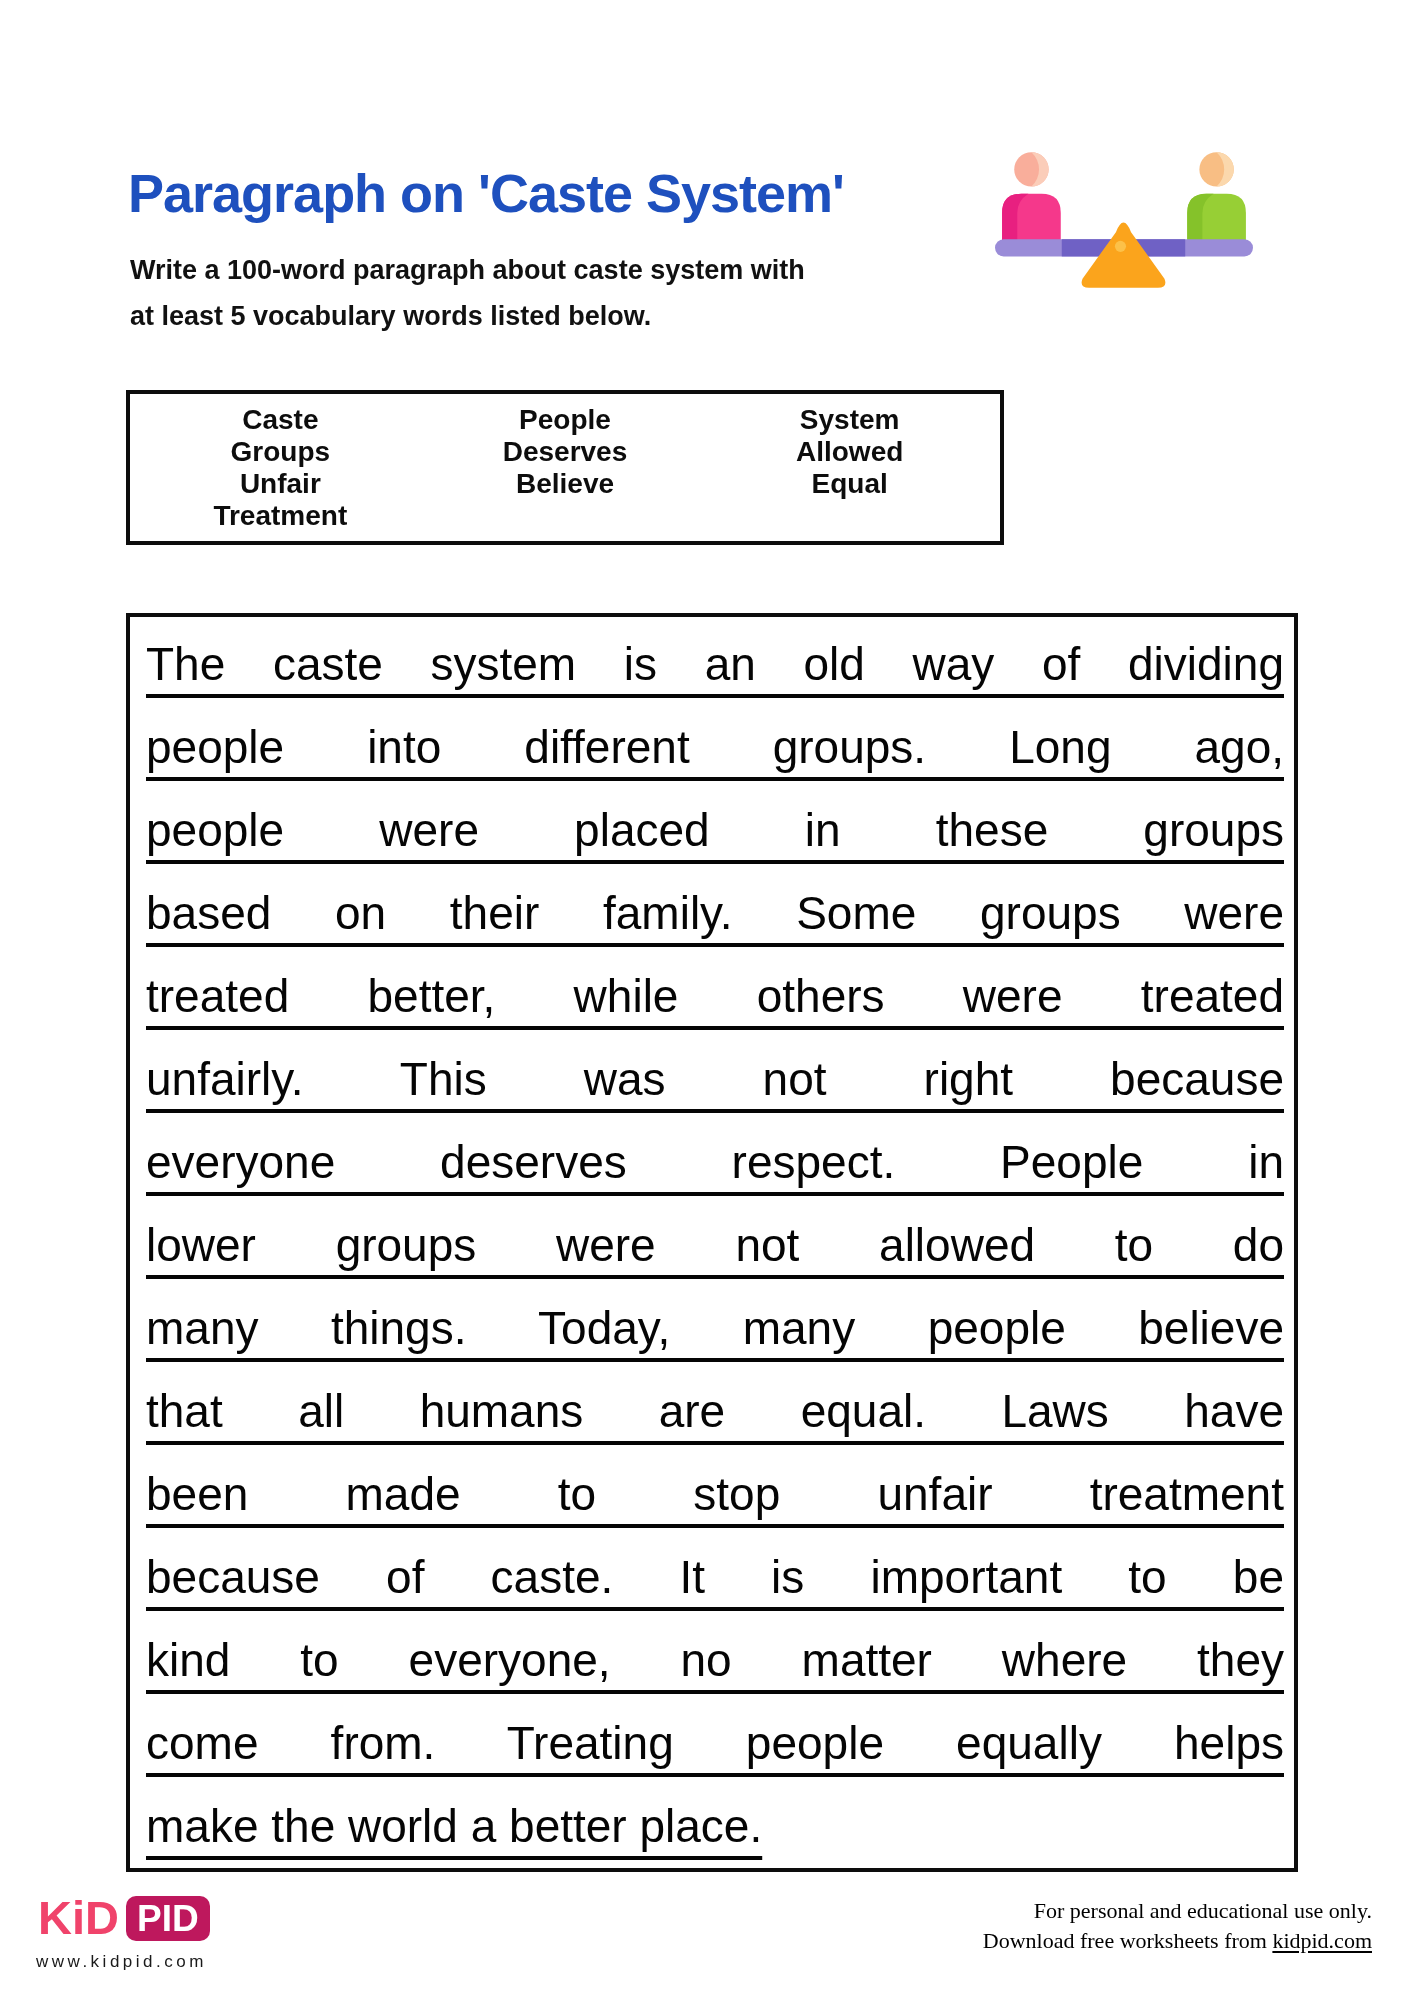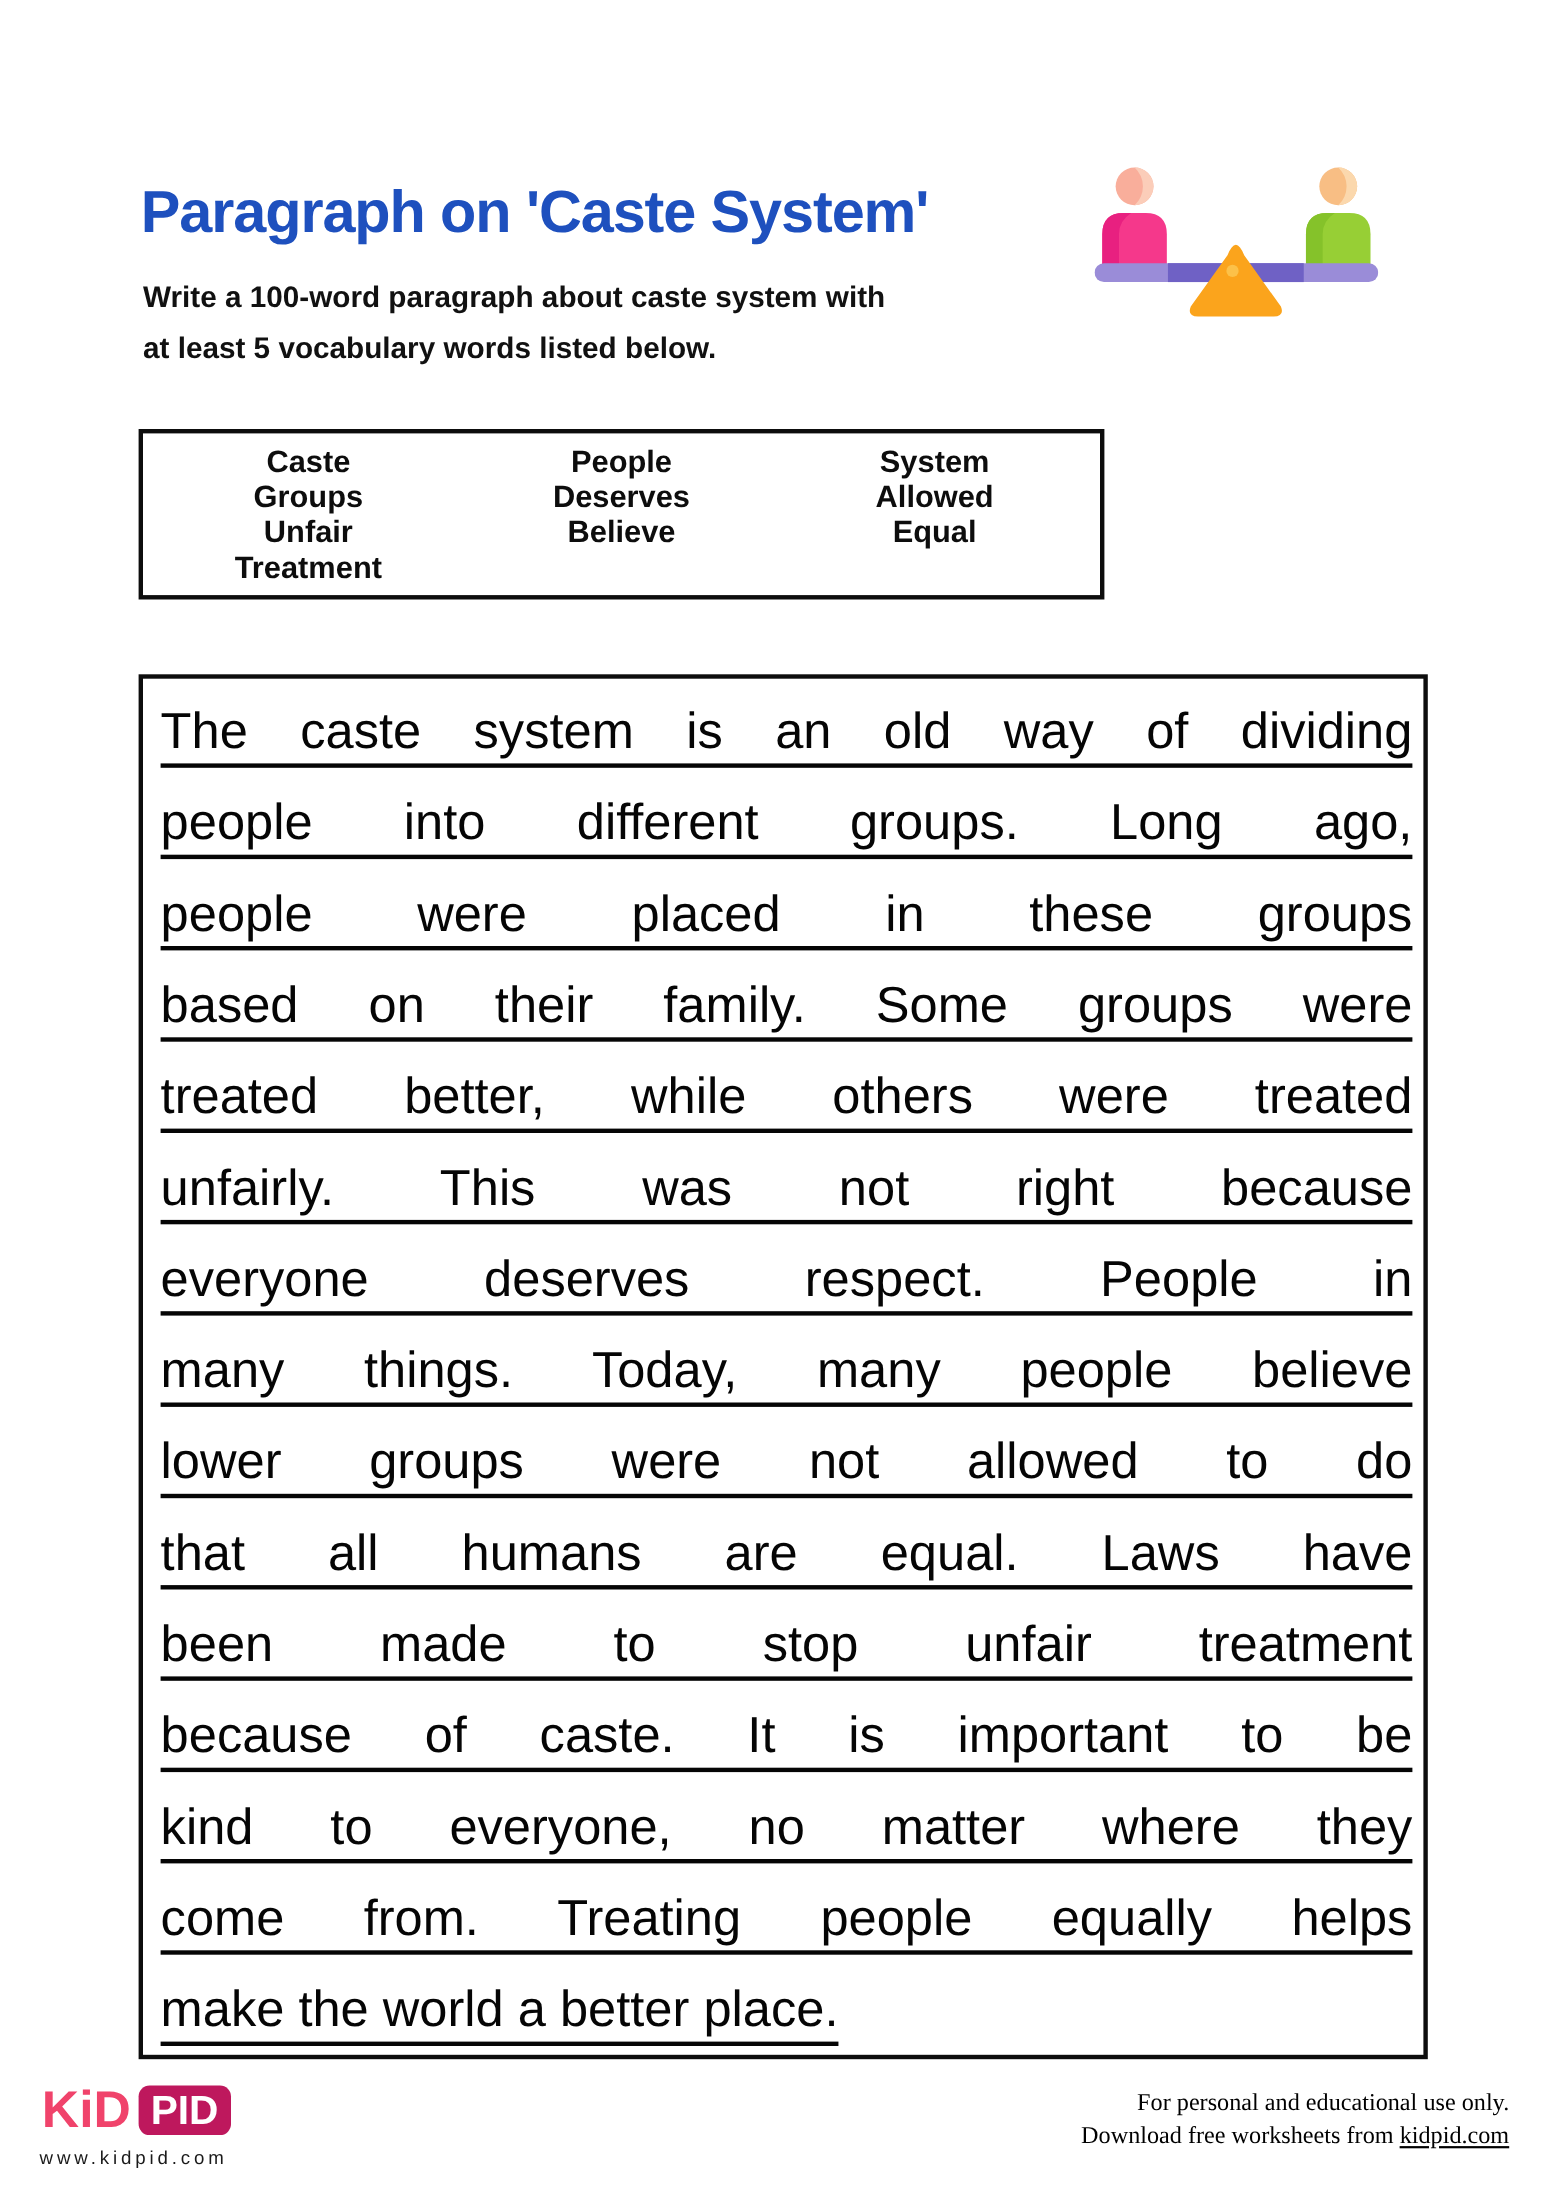--- a/index.html
+++ b/index.html
@@ -136,22 +136,22 @@
   </div>
 
   <div class="para-box">
     <span class="pline">The caste system is an old way of dividing</span>
     <span class="pline">people into different groups. Long ago,</span>
     <span class="pline">people were placed in these groups</span>
     <span class="pline">based on their family. Some groups were</span>
     <span class="pline">treated better, while others were treated</span>
     <span class="pline">unfairly. This was not right because</span>
     <span class="pline">everyone deserves respect. People in</span>
+    <span class="pline">lower groups were not allowed to do</span>
     <span class="pline">many things. Today, many people believe</span>
-    <span class="pline">lower groups were not allowed to do</span>
     <span class="pline">that all humans are equal. Laws have</span>
     <span class="pline">been made to stop unfair treatment</span>
     <span class="pline">because of caste. It is important to be</span>
     <span class="pline">kind to everyone, no matter where they</span>
     <span class="pline">come from. Treating people equally helps</span>
     <span class="pline last">make the world a better place.</span>
   </div>
 
   <div class="logo">
     <span class="kid">KiD</span><span class="pid">PID</span>

